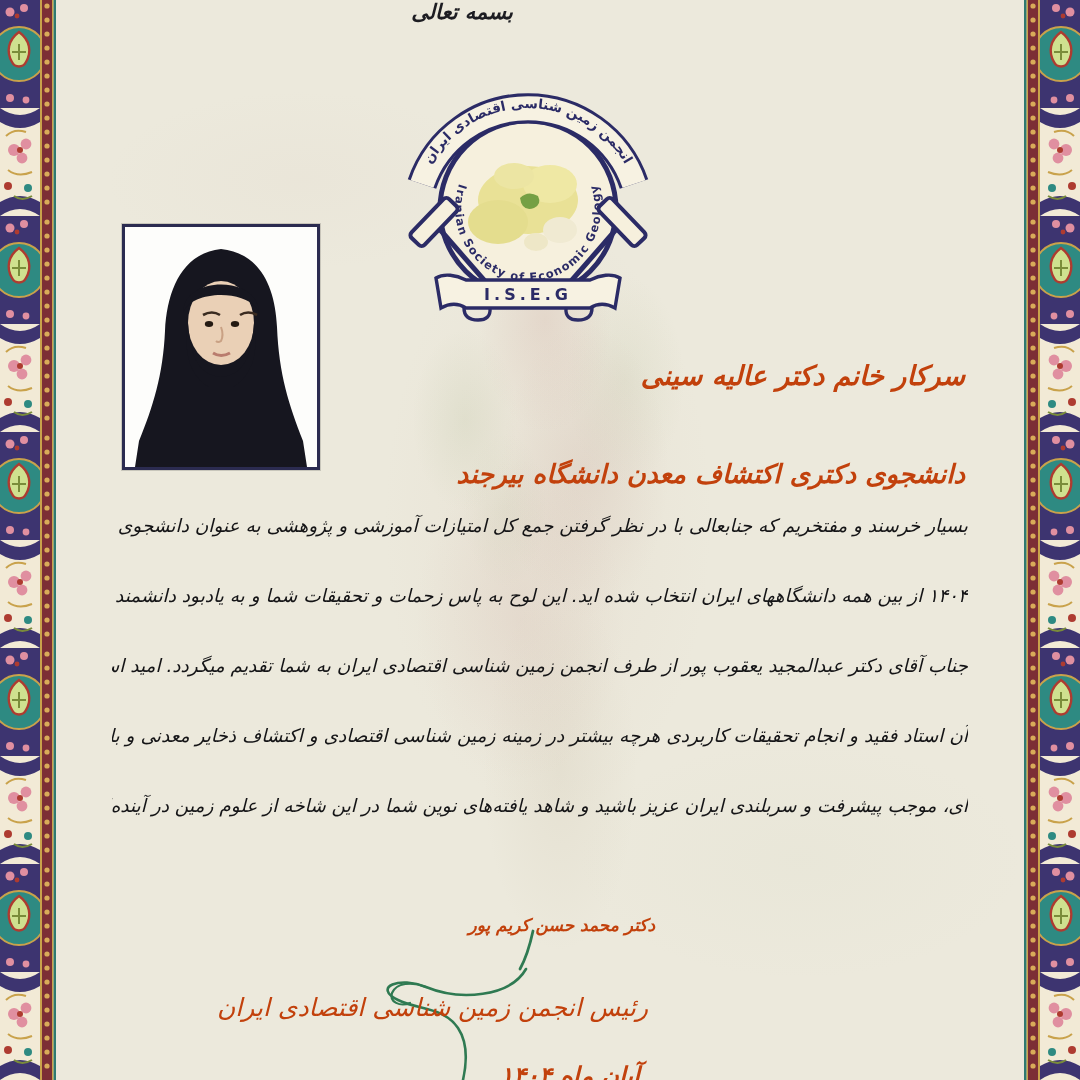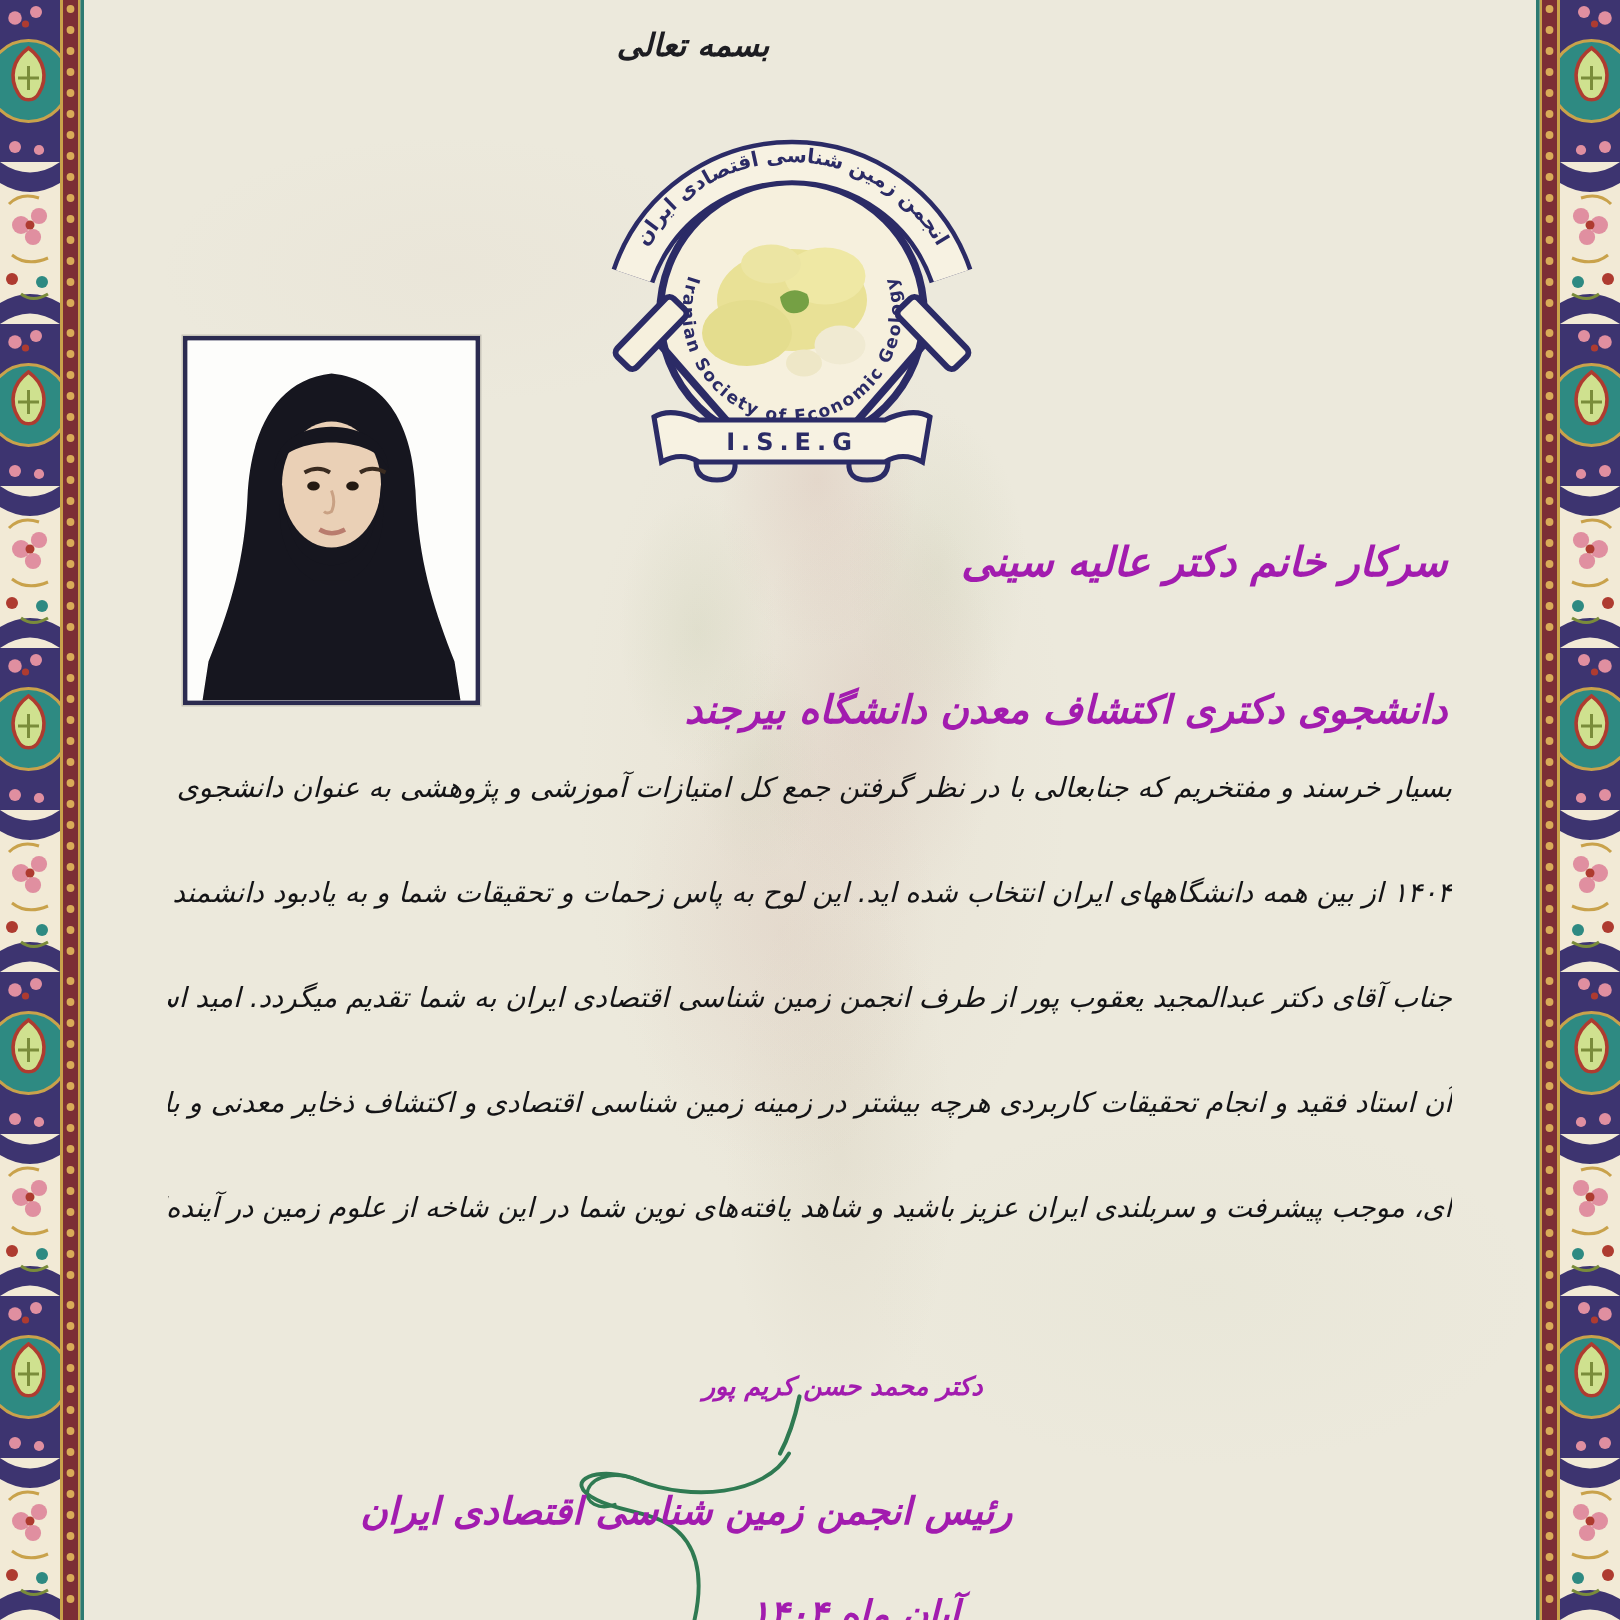--- a/index.html
+++ b/index.html
@@ -20,23 +20,23 @@
       radial-gradient(ellipse 85px 150px at 625px 380px, rgba(172,186,146,.14), transparent 70%),
       radial-gradient(ellipse 60px 110px at 505px 510px, rgba(176,188,150,.13), transparent 70%),
       radial-gradient(ellipse 220px 400px at 548px 520px, rgba(206,176,160,.11), transparent 75%),
       radial-gradient(ellipse 260px 120px at 300px 180px, rgba(210,190,180,.08), transparent 75%),
       radial-gradient(ellipse 300px 160px at 800px 860px, rgba(190,200,170,.07), transparent 75%);
   }
   .border-strip{position:absolute;top:0;width:58px;height:1080px;}
   .border-left{left:0;}
   .border-right{right:0;transform:scaleX(-1);}
 
-  .fa{direction:rtl;unicode-bidi:isolate;color:#a21caf;}
+  .fa{direction:rtl;unicode-bidi:isolate;color:#c2410c;}
   .bismillah{
-    position:absolute;top:18px;left:0;width:924px;text-align:center;
+    position:absolute;top:0;left:0;width:924px;text-align:center;
     font-size:21px;font-style:italic;font-weight:600;color:#1d1d22;
   }
   .logo-wrap{position:absolute;left:378px;top:82px;width:300px;height:262px;}
 
   .photo{
     position:absolute;left:122px;top:224px;width:198px;height:246px;
     border:3px solid #2b2b50;background:#fcfcfa;box-sizing:border-box;
     box-shadow:0 0 0 1px rgba(0,0,0,.15);
   }
   .recipient-1{
@@ -53,22 +53,22 @@
   .body-line{
     direction:rtl;text-align:justify;text-align-last:justify;
     height:70px;line-height:52px;font-size:18.5px;font-style:italic;
     color:#141416;white-space:nowrap;
   }
   .sig-name{
     position:absolute;right:425px;top:915px;
     font-size:17px;font-weight:bold;font-style:italic;white-space:nowrap;
   }
   .sig-title{
-    position:absolute;right:405px;top:993px;
-    font-size:25px;font-weight:bold;font-style:italic;white-space:nowrap;
+    position:absolute;right:432px;top:993px;
+    font-size:25px;font-weight:normal;font-style:italic;white-space:nowrap;
   }
   .sig-flourish{position:absolute;left:320px;top:925px;width:250px;height:155px;}
   .date-partial{
     position:absolute;left:440px;top:1062px;width:260px;text-align:center;
     font-size:24px;font-weight:bold;font-style:italic;white-space:nowrap;
   }
 </style>
 </head>
 <body>
 

